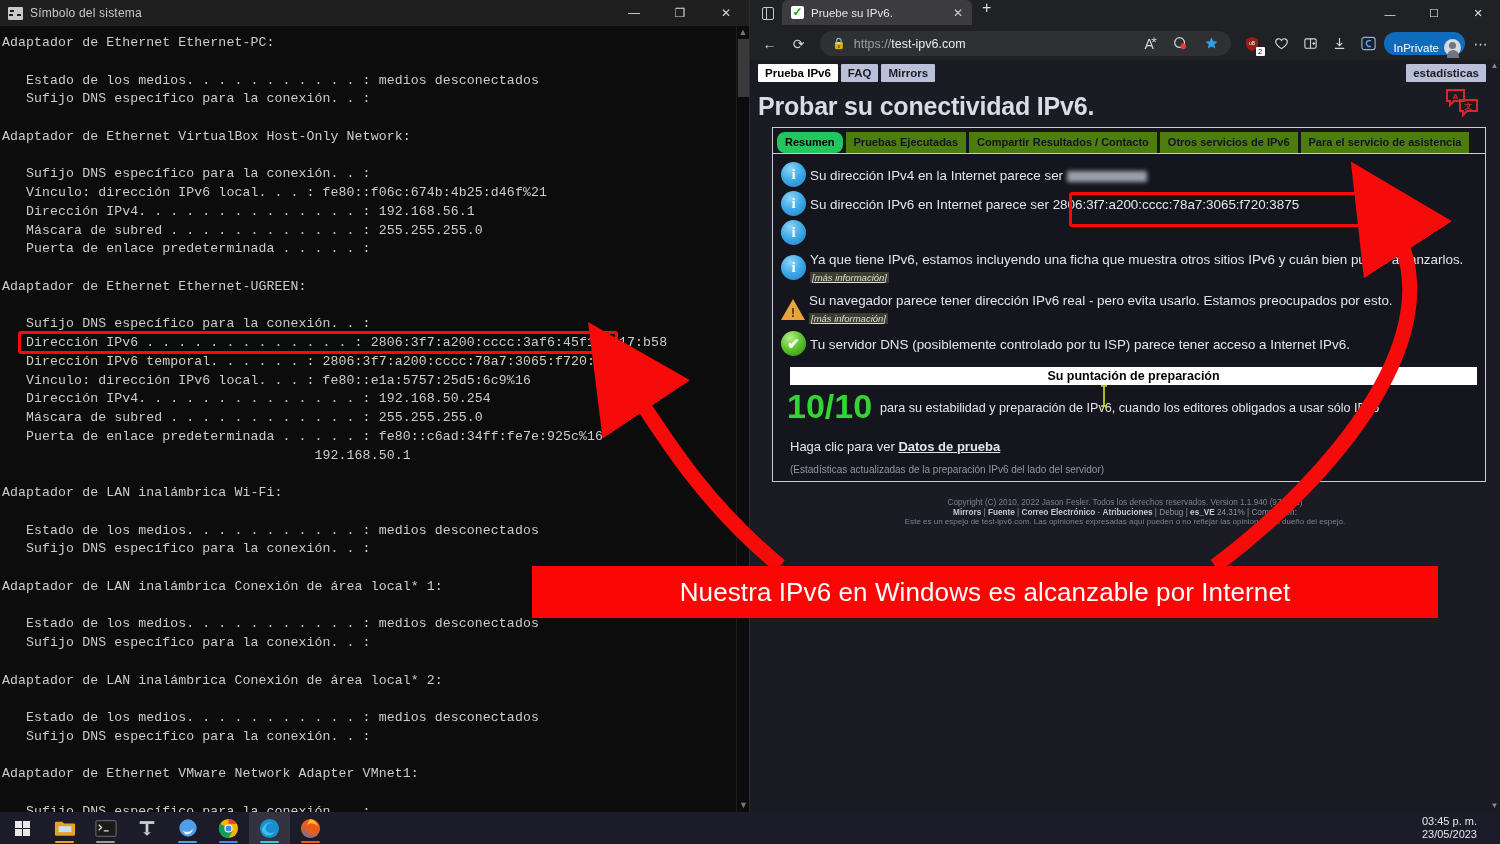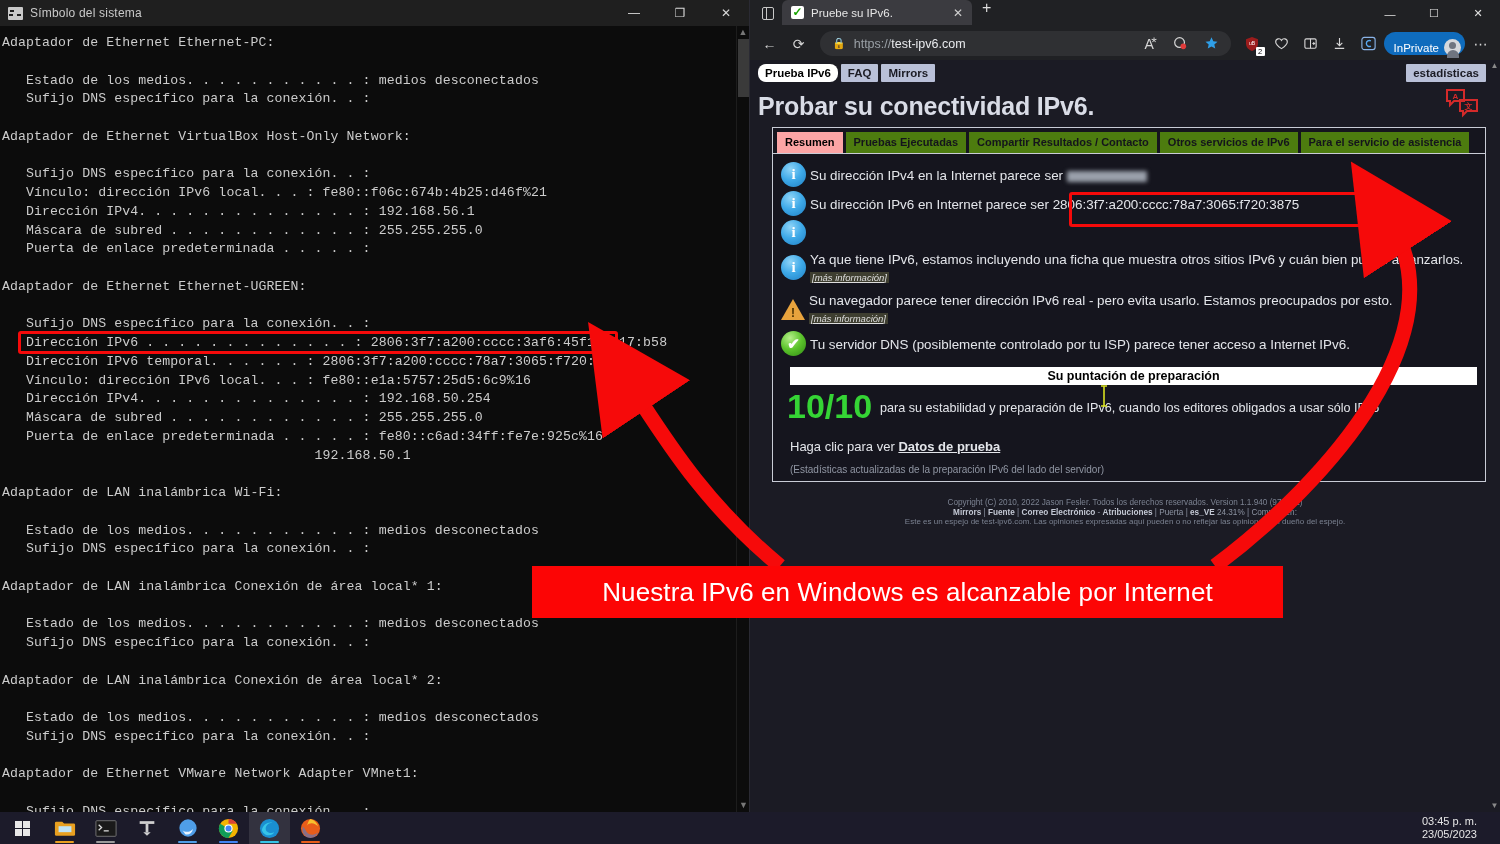--- a/index.html
+++ b/index.html
@@ -130,34 +130,34 @@
   .page-scroll {
     position: absolute; right: 0; top: 0; width: 11px; bottom: 0; background: #1b1b24;
   }
   .page-scroll .arr { color: #8a8a8a; font-size: 8px; text-align: center; line-height: 12px; }
   .page-scroll .arr.bot { position: absolute; bottom: 0; width: 11px; }
   .sitenav { padding: 4px 0 0 8px; display: flex; align-items: center; gap: 3px; }
   .sitenav-tab {
     font-size: 11.5px; font-weight: bold; padding: 3px 7px; color: #1b1b24;
     background: #b9c0d8; border-radius: 1px;
   }
-  .sitenav-tab.sel { background: #ffffff; color: #000; border-radius: 8px; }
+  .sitenav-tab.sel { background: #ffffff; color: #000; }
   .sitenav-right { margin-left: auto; margin-right: 14px; }
   .page-h1 {
     color: #d9dce6; font-size: 25px; font-weight: bold; padding: 10px 0 6px 8px; letter-spacing: -.2px;
   }
   .translate-ico { position: absolute; right: 20px; top: 28px; width: 36px; height: 30px; }
   .panel {
     margin: 0 14px 0 22px; border: 1px solid #c9ccd6; background: #15151e;
   }
   .panel-tabs { display: flex; gap: 3px; padding: 4px 4px 0 4px; border-bottom: 1px solid #c9ccd6; }
   .ptab {
     font-size: 11px; font-weight: bold; padding: 4px 8px 5px 8px; background: #4d7c0f; color: #14141c;
   }
-  .ptab.sel { background: #fca5a5; color: #000; }
+  .ptab.sel { background: #22c55e; color: #000; border-radius: 8px; }
   .rows { padding: 6px 8px 4px 8px; }
   .row { display: flex; align-items: center; gap: 4px; padding: 2px 0; }
   .ico { width: 25px; height: 25px; flex: 0 0 auto; position: relative; }
   .ico.info {
     border-radius: 50%;
     background: radial-gradient(circle at 38% 28%, #8fd4f7 0%, #3ea9e8 48%, #1f7fc4 100%);
   }
   .ico.info::after {
     content: "i"; position: absolute; inset: 0; color: #fff; font-weight: bold; font-size: 15px;
     line-height: 25px; text-align: center; font-family: "Liberation Serif", serif;
@@ -201,21 +201,21 @@
   .footer { text-align: center; padding-top: 16px; line-height: 9.5px; }
   .footer .l1 { color: #7b8291; font-size: 8.2px; }
   .footer .l2 { color: #8d94a3; font-size: 8.2px; }
   .footer .l2 b { color: #c3c8d4; }
   .footer .l3 { color: #7b8291; font-size: 8px; }
   .footer .rd { color: #c23b3b; font-weight: bold; }
 
   
   .hl-box { position: absolute; border: 3px solid #f60a0a; border-radius: 3px; pointer-events: none; }
   .ann-banner {
-    position: absolute; left: 532px; top: 566px; width: 751px; height: 52px; background: #fc0505;
+    position: absolute; left: 532px; top: 566px; width: 906px; height: 52px; background: #fc0505;
     display: flex; align-items: center; justify-content: center; text-align: right;
   }
   .ann-banner span { color: #fff; font-size: 26px; letter-spacing: .1px; }
   svg.arrows { position: absolute; left: 0; top: 0; width: 1500px; height: 844px; pointer-events: none; }
   .cursor-ibeam {
     position: absolute; left: 1099px; top: 385px; width: 10px; height: 22px;
   }
 
   
   .taskbar {
@@ -463,21 +463,21 @@
       <div class="statsnote">(Estadísticas actualizadas de la preparación IPv6 del lado del servidor)</div>
     </div>
 
     <div class="footer">
       <div class="l1">Copyright (C) 2010, 2022 Jason Fesler. Todos los derechos reservados. Version 1.1.940 (970321)</div>
       <div class="l2">
         <b>Mirrors</b> |
         <b>Fuente</b> |
         <b>Correo Electrónico</b> -
         <b>Atribuciones</b> |
-        <span>Puerta</span> |
+        <span>Debug</span> |
         <b class="rd">es_VE</b>
         <span>24.31%</span>
         <span>| Comprar en:</span>
       </div>
       <div class="l3">Este es un espejo de test-ipv6.com. Las opiniones expresadas aquí pueden o no reflejar las opiniones del dueño del espejo.</div>
     </div>
 
     <div class="page-scroll">
       <div class="arr">▲</div>
       <div class="arr bot">▼</div>

